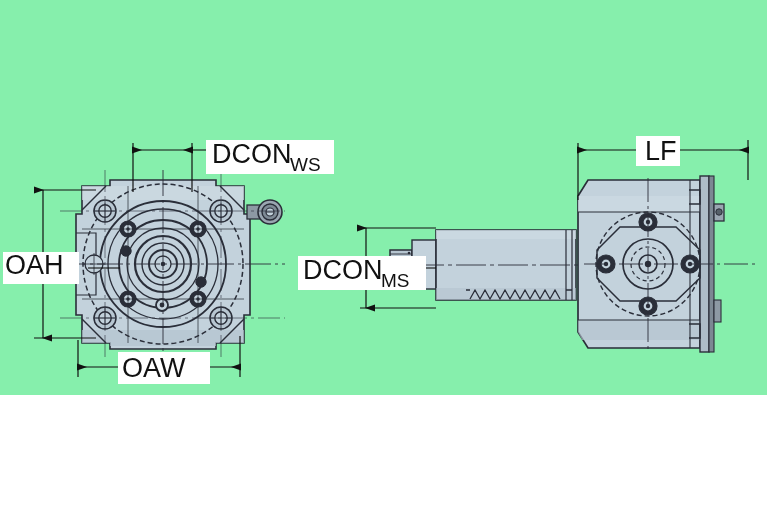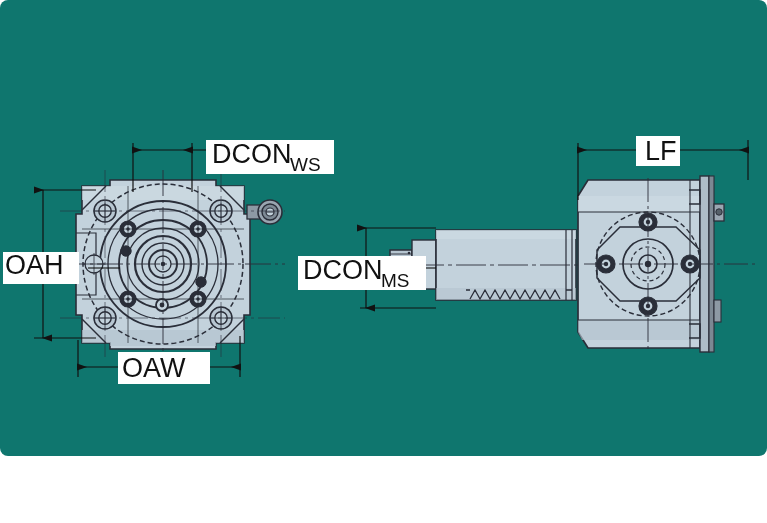--- a/index.html
+++ b/index.html
@@ -1,18 +1,18 @@
 <!DOCTYPE html>
 <html><head>
 <meta charset="utf-8">
 <style>
   html,body{margin:0;padding:0;background:#ffffff;}
   body{width:767px;height:523px;overflow:hidden;
        font-family:"Liberation Sans",sans-serif;}
-  #stage{position:relative;width:767px;height:456px;background:#0f766e;border-radius:8px;}
+  #stage{position:relative;width:767px;height:395px;background:#86efac;}
   svg#dwg{position:absolute;left:0;top:0;width:767px;height:523px;display:block;}
   .dimtxt{font-family:"Liberation Sans",sans-serif;font-size:27px;fill:#111111;
           font-weight:400;letter-spacing:0px;}
   .dimsub{font-family:"Liberation Sans",sans-serif;font-size:19px;fill:#111111;
           font-weight:400;}
 </style>
 </head>
 <body>
 
 <div id="stage">

